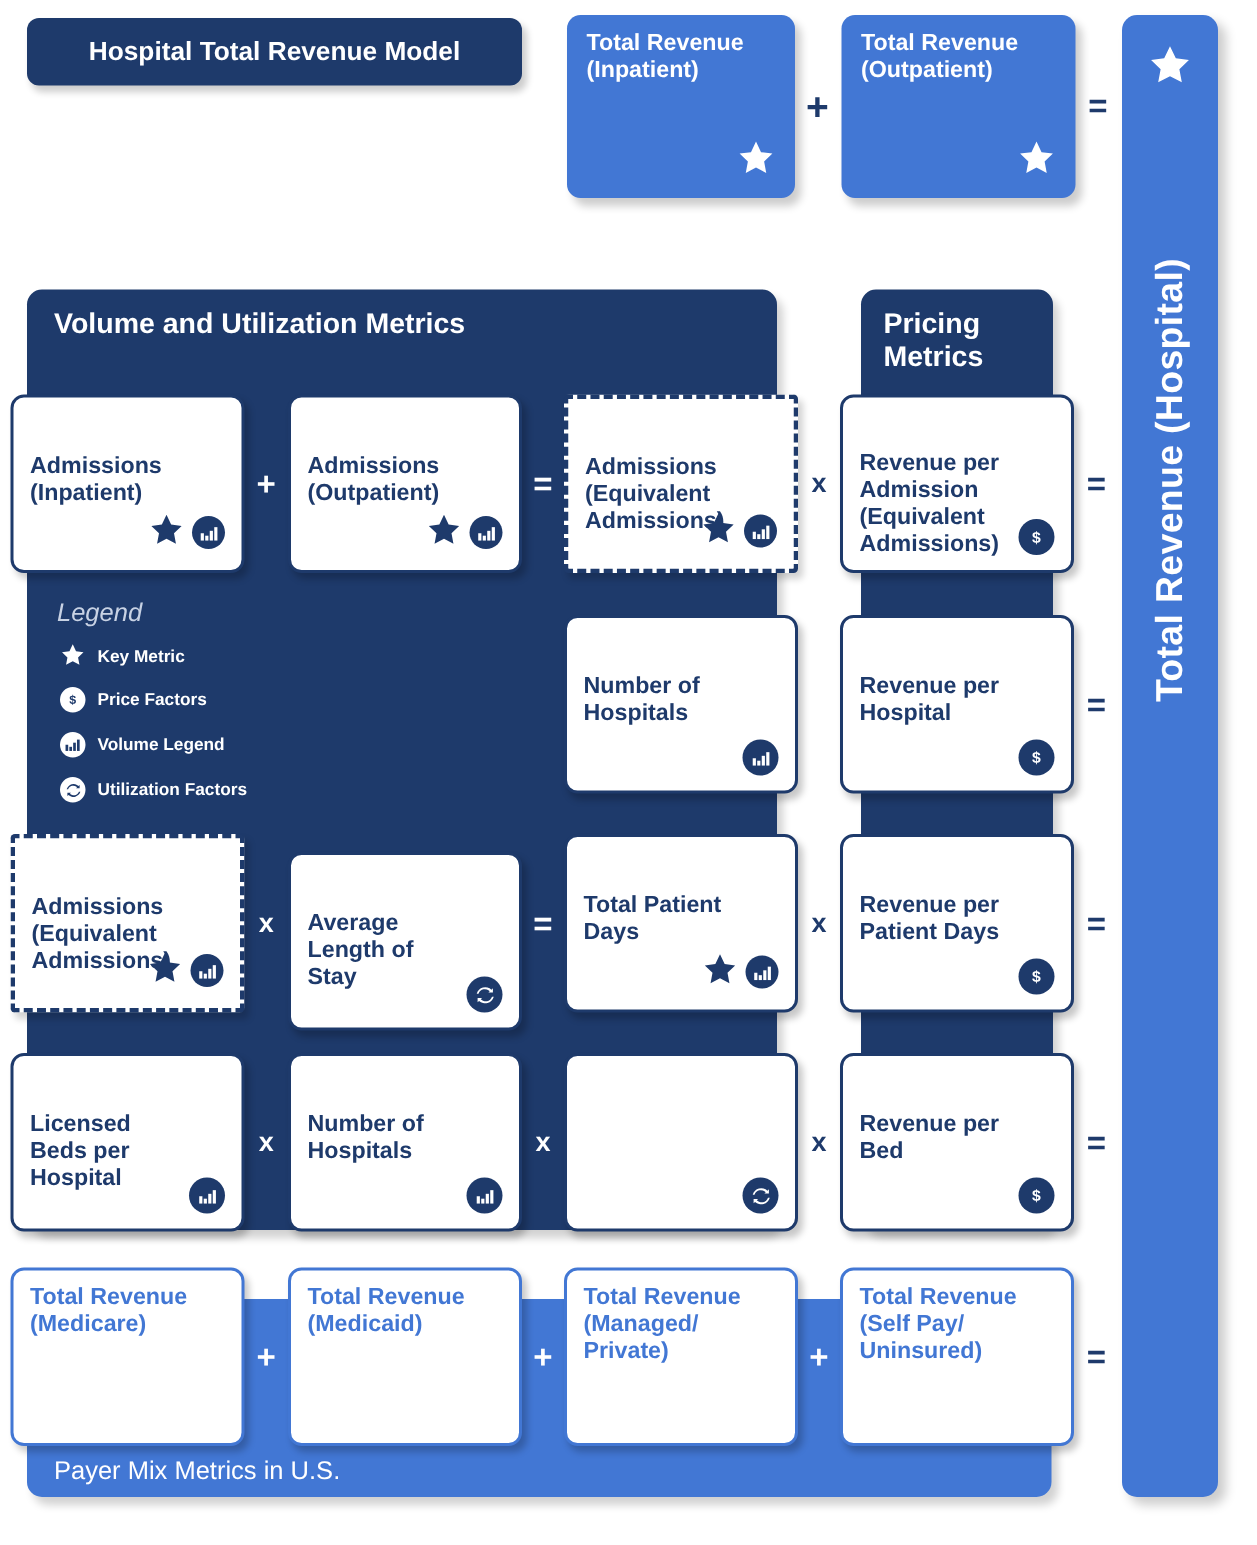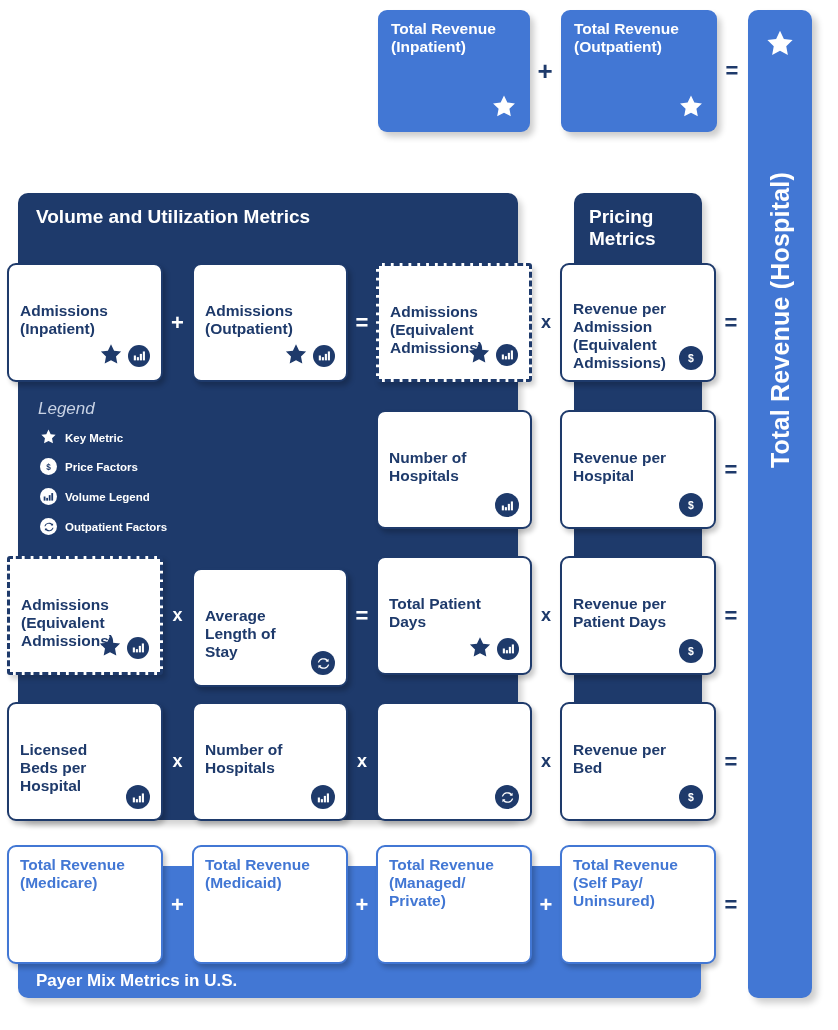--- a/index.html
+++ b/index.html
@@ -78,21 +78,21 @@
     white-space:pre-line;
   }
   .bluepanel{
     background:#4277d4;
     border-radius:10px;
     box-shadow:4px 5px 6px rgba(0,0,0,.18);
   }
   .bluepanel-title{
     position:absolute;
     color:#ffffff;
-    font-weight:bold;
+    font-weight:normal;
     font-size:17px;
     white-space:pre-line;
   }
 
   
   .titlepill{
     background:#1e3a6b;
     border-radius:8px;
     box-shadow:3px 4px 5px rgba(0,0,0,.20);
     color:#ffffff;
@@ -163,20 +163,23 @@
     background:#ffffff;
     display:flex;align-items:center;justify-content:center;
     flex:none;
   }
 </style>
 </head>
 <body>
 
 <div id="stage">
 
+  <div class="abs titlepill" style="left:18px;top:12px;width:330px;height:45px;">
+    <span>Hospital Total Revenue Model</span>
+  </div>
 
   <div class="abs solidblue" style="left:378px;top:10px;width:152px;height:122px;">
     <span class="ttl">Total Revenue
 (Inpatient)</span>
     <div class="ico-row" style="right:13px;bottom:9px;">
       <span class="star">
         <svg width="26" height="26" viewBox="0 0 24 24">
             <path fill="#ffffff" d="M12 2.2l3.1 6.5 7 .9-5.1 4.9 1.3 7L12 18.2 5.7 21.5l1.3-7L1.9 9.6l7-.9z"></path>
           </svg>
       </span>
@@ -346,21 +349,21 @@
     <span>Volume Legend</span>
   </div>
 
   <div class="legend-item" style="left:40px;top:518px;">
     <span class="legend-badge">
       <svg width="12" height="12" viewBox="0 0 20 20">
         <path d="M4 8.6a6 6 0 0 1 10-2.1l-1.2 1.1h4V3.8l-1.3 1.2A8 8 0 0 0 2.4 8.6z" fill="#1e3a6b"></path>
         <path d="M16 11.4a6 6 0 0 1-10 2.1l1.2-1.1h-4v3.8l1.3-1.2a8 8 0 0 0 13.1-3.6z" fill="#1e3a6b"></path>
       </svg>
     </span>
-    <span>Outpatient Factors</span>
+    <span>Utilization Factors</span>
   </div>
 
   <div class="abs card" style="left:376px;top:410px;width:156px;height:119px;">
     <span class="ttl">Number of
 Hospitals</span>
     <div class="ico-row" style="right:11px;bottom:10px;">
       <span class="badge lg">
         <svg width="13" height="13" viewBox="0 0 16 16">
             <rect x="1" y="8" width="2.6" height="6" fill="#ffffff"></rect>
             <rect x="4.7" y="10" width="2.6" height="4" fill="#ffffff"></rect>

